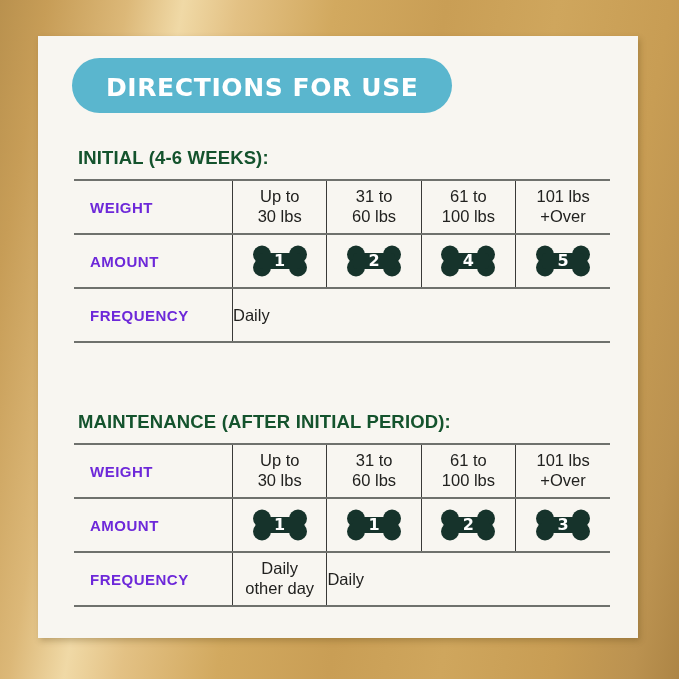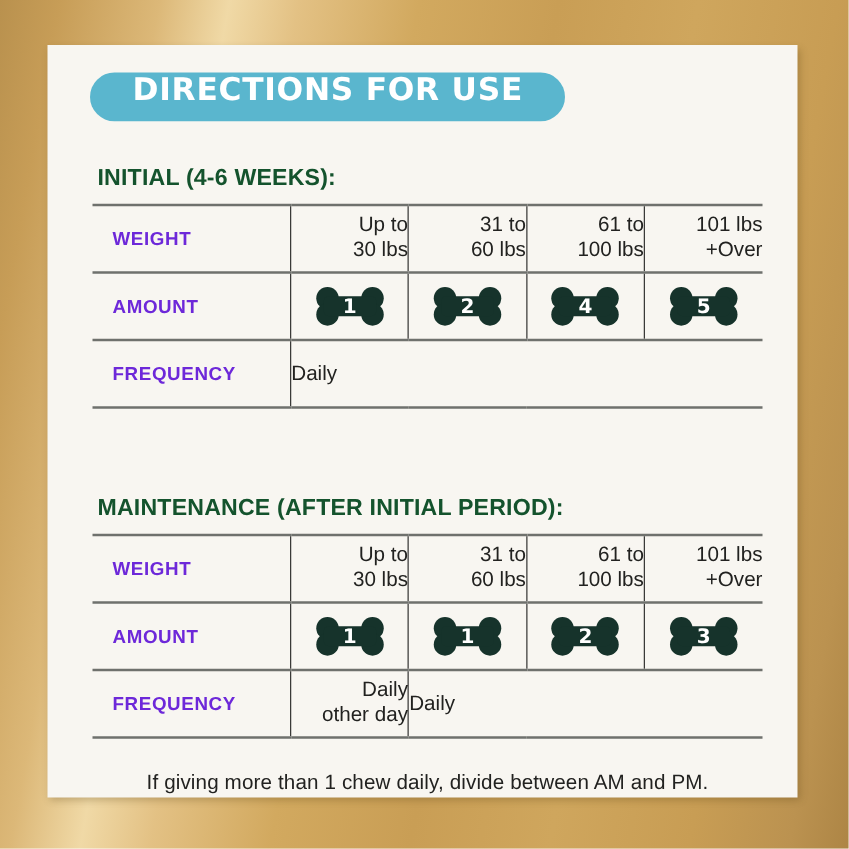--- a/index.html
+++ b/index.html
@@ -47,21 +47,21 @@
     top: 22px;
     right: 26px;
   }
 
   
   .title-pill {
     display: inline-block;
     background: #5ab6ce;
     color: #ffffff;
     border-radius: 999px;
-    padding: 1px 34px 13px 34px;
+    padding: 17px 34px 13px 34px;
     font-size: 25px;
     font-weight: bold;
     letter-spacing: 0.6px;
     line-height: 1;
     white-space: nowrap;
     font-family: "DejaVu Sans", sans-serif;
   }
 
   
   .section-heading {
@@ -113,21 +113,21 @@
     font-size: 16.5px;
     color: #222220;
     line-height: 1.2;
     border-right: 1.5px solid #3a3a38;
     height: 52px;
     font-family: "Liberation Sans", sans-serif;
   }
   .val-cell.last {
     border-right: none;
   }
-  .val-cell .l1, .val-cell .l2 { display: block; text-align: right; }
+  .val-cell .l1, .val-cell .l2 { display: block; }
 
   .amt-cell {
     text-align: center;
     border-right: 1.5px solid #3a3a38;
     height: 50px;
   }
   .amt-cell.last { border-right: none; }
 
   .span-cell {
     text-align: left;
@@ -355,17 +355,16 @@
             <td class="lbl-cell">FREQUENCY</td>
             <td class="val-cell">
               <span class="l1">Daily</span>
               <span class="l2">other day</span>
             </td>
             <td class="span-cell" colspan="3">Daily</td>
           </tr>
         </tbody>
       </table>
 
-      <div class="footnote">If giving more than 1 chew daily, divide between AM and PM.</div>
 
     </div>
   </div>
 </div>
 
 </body></html>

